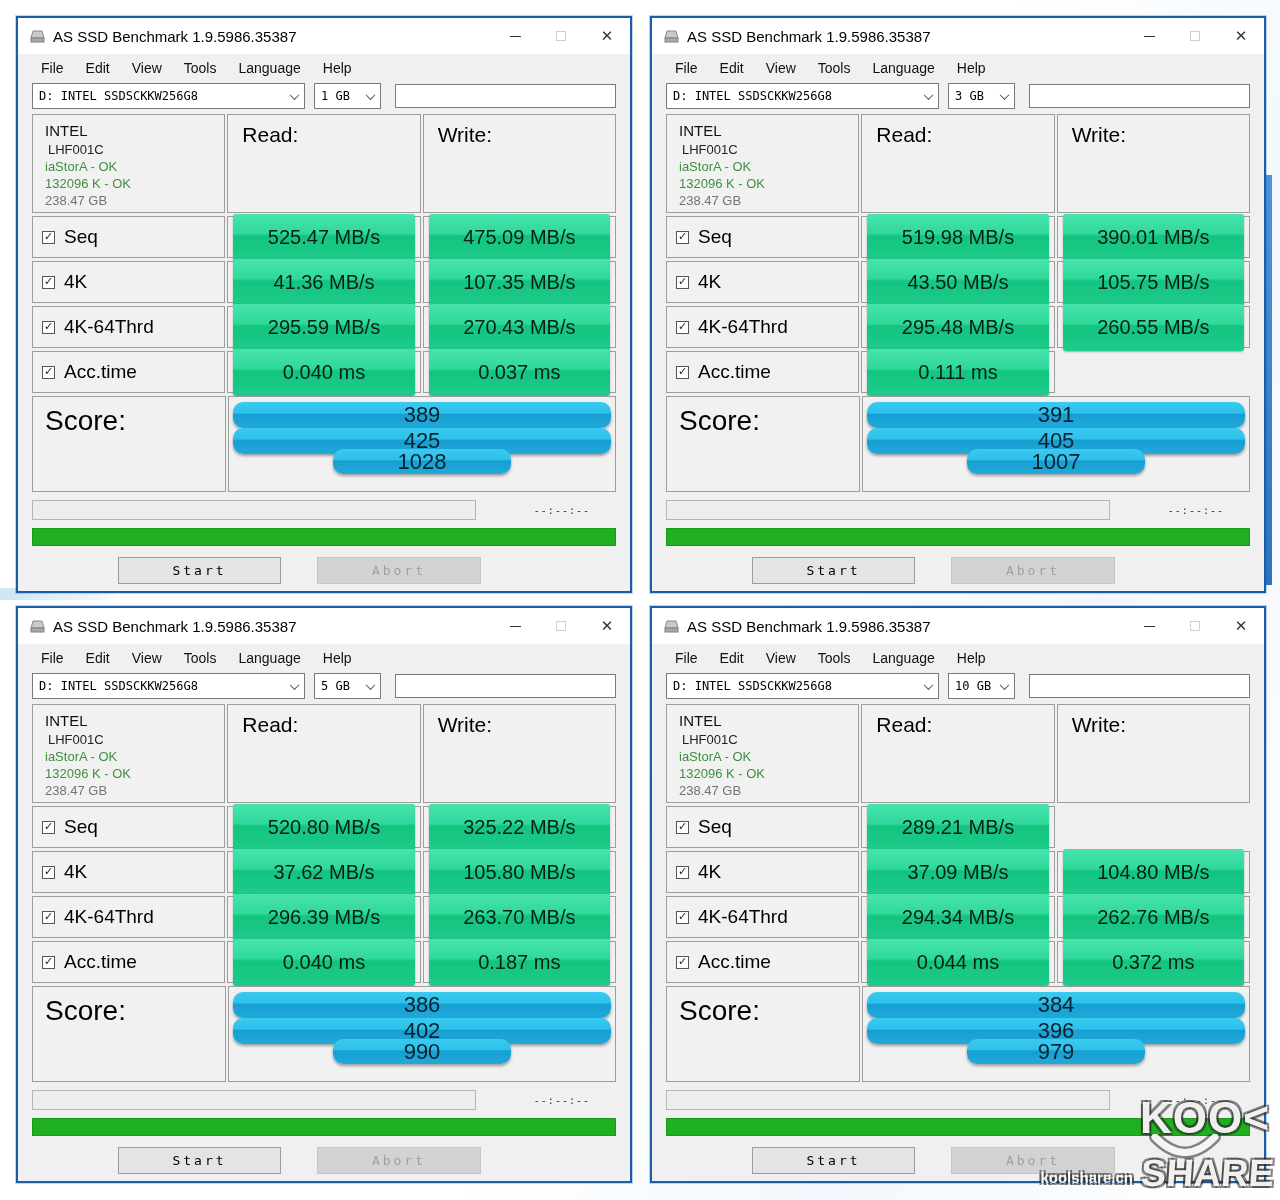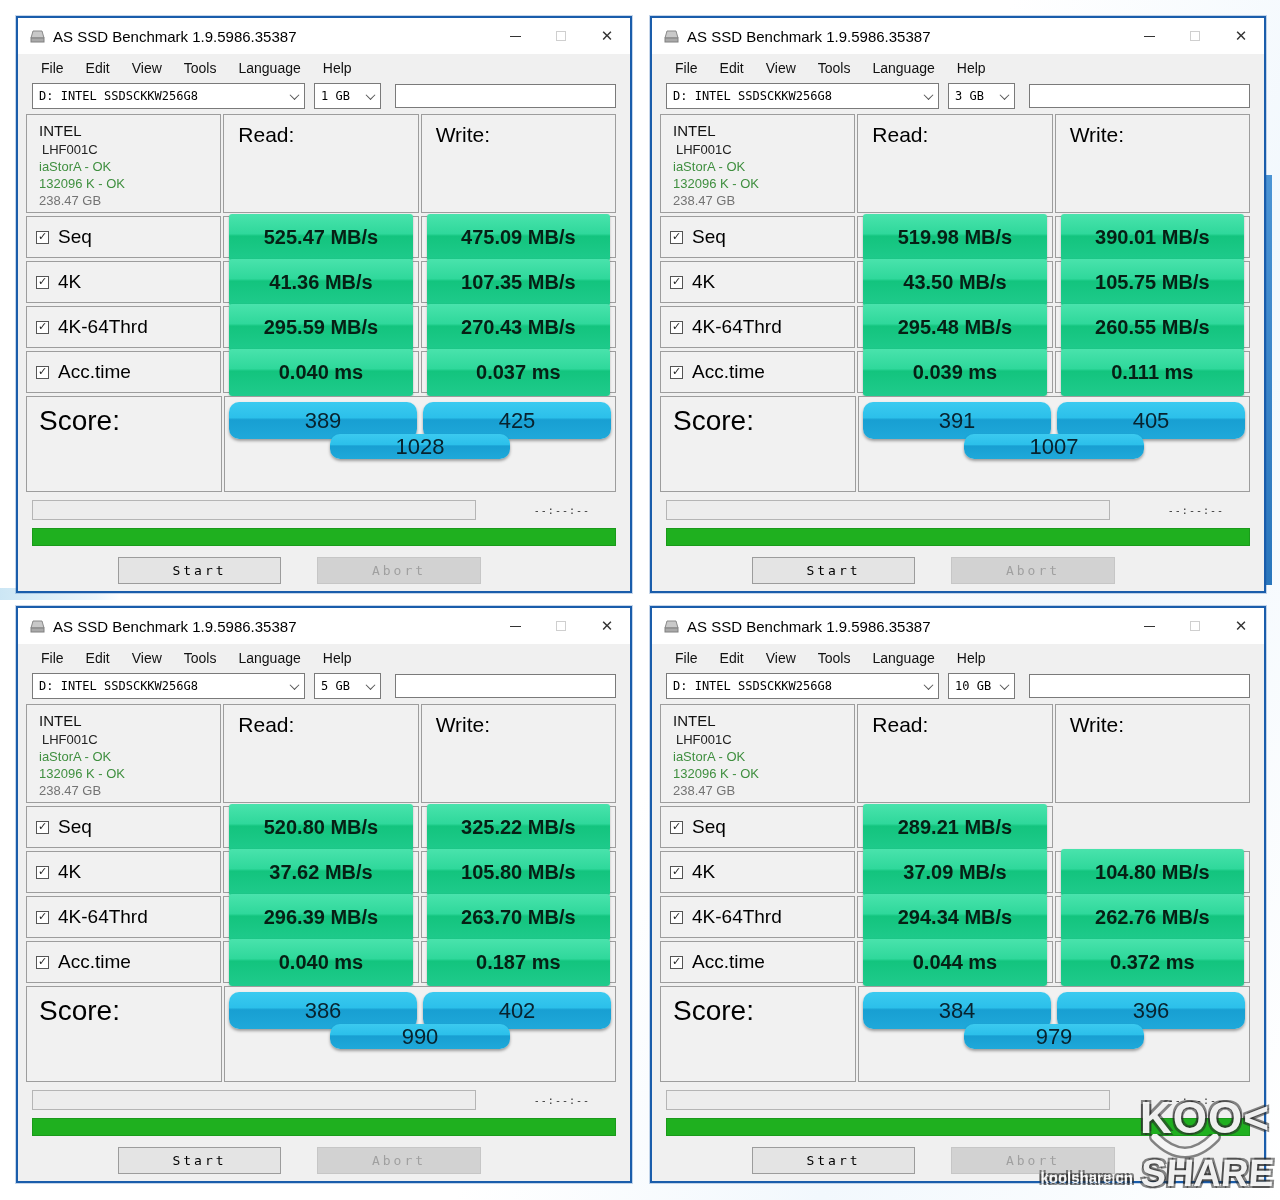--- a/index.html
+++ b/index.html
@@ -46,21 +46,21 @@
            align-items: center; padding: 12px 6px; }
   .combo-text { font-family: "DejaVu Sans Mono", monospace; font-size: 12px; color: #000; white-space: nowrap; }
   .combo.drive { width: 273px; }
   .combo.size { width: 67px; margin-left: 9px; }
   .chev { margin-left: auto; width: 7px; height: 7px; border-right: 1.5px solid #555;
           border-bottom: 1.5px solid #555; transform: rotate(45deg) translate(-1px,-1px); }
   .textbox { flex: 1; margin-left: 14px; height: 24px; border: 1px solid #7a7a7a; background: #fff;
              font-family: "DejaVu Sans Mono", monospace; font-size: 12px; padding: 0 4px; }
 
   
-  .table { margin: 5px 14px 0 8px; }
+  .table { margin: 5px 14px 0 14px; }
   .row { display: grid; grid-template-columns: 1fr 1fr 1fr; gap: 0 2px; margin-bottom: 3px; }
   .cell { background: #f1f1f1; border: 1px solid #9d9d9d; }
   .header-row .cell { height: 99px; }
   .info-cell { padding: 6px 0 0 12px; line-height: 1.32; }
   .inf-vendor { font-size: 15px; color: #111; }
   .inf-fw { font-size: 13px; color: #222; padding-left: 3px; }
   .inf-ok { font-size: 13px; color: #3f8f3f; }
   .inf-cap { font-size: 13px; color: #737373; }
   .hdr { font-size: 21px; color: #000; padding: 8px 0 0 14px; }
 
@@ -68,28 +68,28 @@
   .label-cell { display: flex; align-items: center; padding-left: 9px; }
   .checkbox { width: 13px; height: 13px; background: #fff; border: 1px solid #555;
               display: inline-flex; align-items: center; justify-content: center; flex: none; }
   .check { font-size: 11px; line-height: 1; color: #222; transform: translateY(-1px); }
   .rowlabel { font-size: 19px; color: #000; margin-left: 9px; }
   .val-cell { display: flex; align-items: center; justify-content: center; padding: 0 5px; }
   .pill { display: flex; align-items: center; justify-content: center; color: #062015;
           font-size: 20px; }
   .pill.green { width: 100%; height: 47px; border-radius: 3px;
     background: linear-gradient(180deg,#49e3ac 0%, #2fd89b 42%, #13c47e 47%, #1fcb8c 100%);
-    box-shadow: 0 1px 2px rgba(0,0,0,.3); font-weight: bold; }
+    box-shadow: 0 1px 2px rgba(0,0,0,.3); }
 
   .score-row { margin-bottom: 0; grid-template-columns: 1fr 2fr; gap: 0 2px; }
   .score-row .cell { height: 96px; }
   .score-label-cell { padding: 8px 0 0 12px; }
   .score-label { font-size: 28px; color: #000; }
   .score-cell { padding: 5px 4px 0 4px; }
-  .score-line1 { display: flex; gap: 6px; }
+  .score-line1 { display: flex; gap: 0; flex-direction: column; }
   .pill.blue { border-radius: 10px; color: #08222e; font-size: 22px;
     background: linear-gradient(180deg,#3bcaf0 0%, #2cc0ea 42%, #189fd2 48%, #1fa9da 100%);
     box-shadow: 0 2px 3px rgba(0,0,0,.35); }
   .score-line1 .pill.blue { flex: 1; height: 37px; }
   .score-line2 { display: flex; justify-content: center; margin-top: -5px; }
   .score-line2 .pill.blue { width: 47%; height: 25px; }
 
   
   .progress-row { display: flex; align-items: center; margin: 8px 14px 0 14px; }
   .progressbar { flex: 1; height: 20px; background: #ededed; border: 1px solid #b5b5b5;
@@ -348,23 +348,20 @@
           </div>
       </div>
       <div class="row data-row">
         <div class="cell label-cell">
           <span class="checkbox">
               <span class="check">✓</span>
             </span>
           <span class="rowlabel">Acc.time</span>
         </div>
         <div class="cell val-cell">
-            <span class="pill green">0.039 ms</span>
-          </div>
-        <div class="cell val-cell">
             <span class="pill green">0.111 ms</span>
           </div>
       </div>
       <div class="row score-row">
         <div class="cell score-label-cell"><span class="score-label">Score:</span></div>
         <div class="cell score-cell">
           <div class="score-line1">
             <span class="pill blue">391</span>
             <span class="pill blue">405</span>
           </div>

